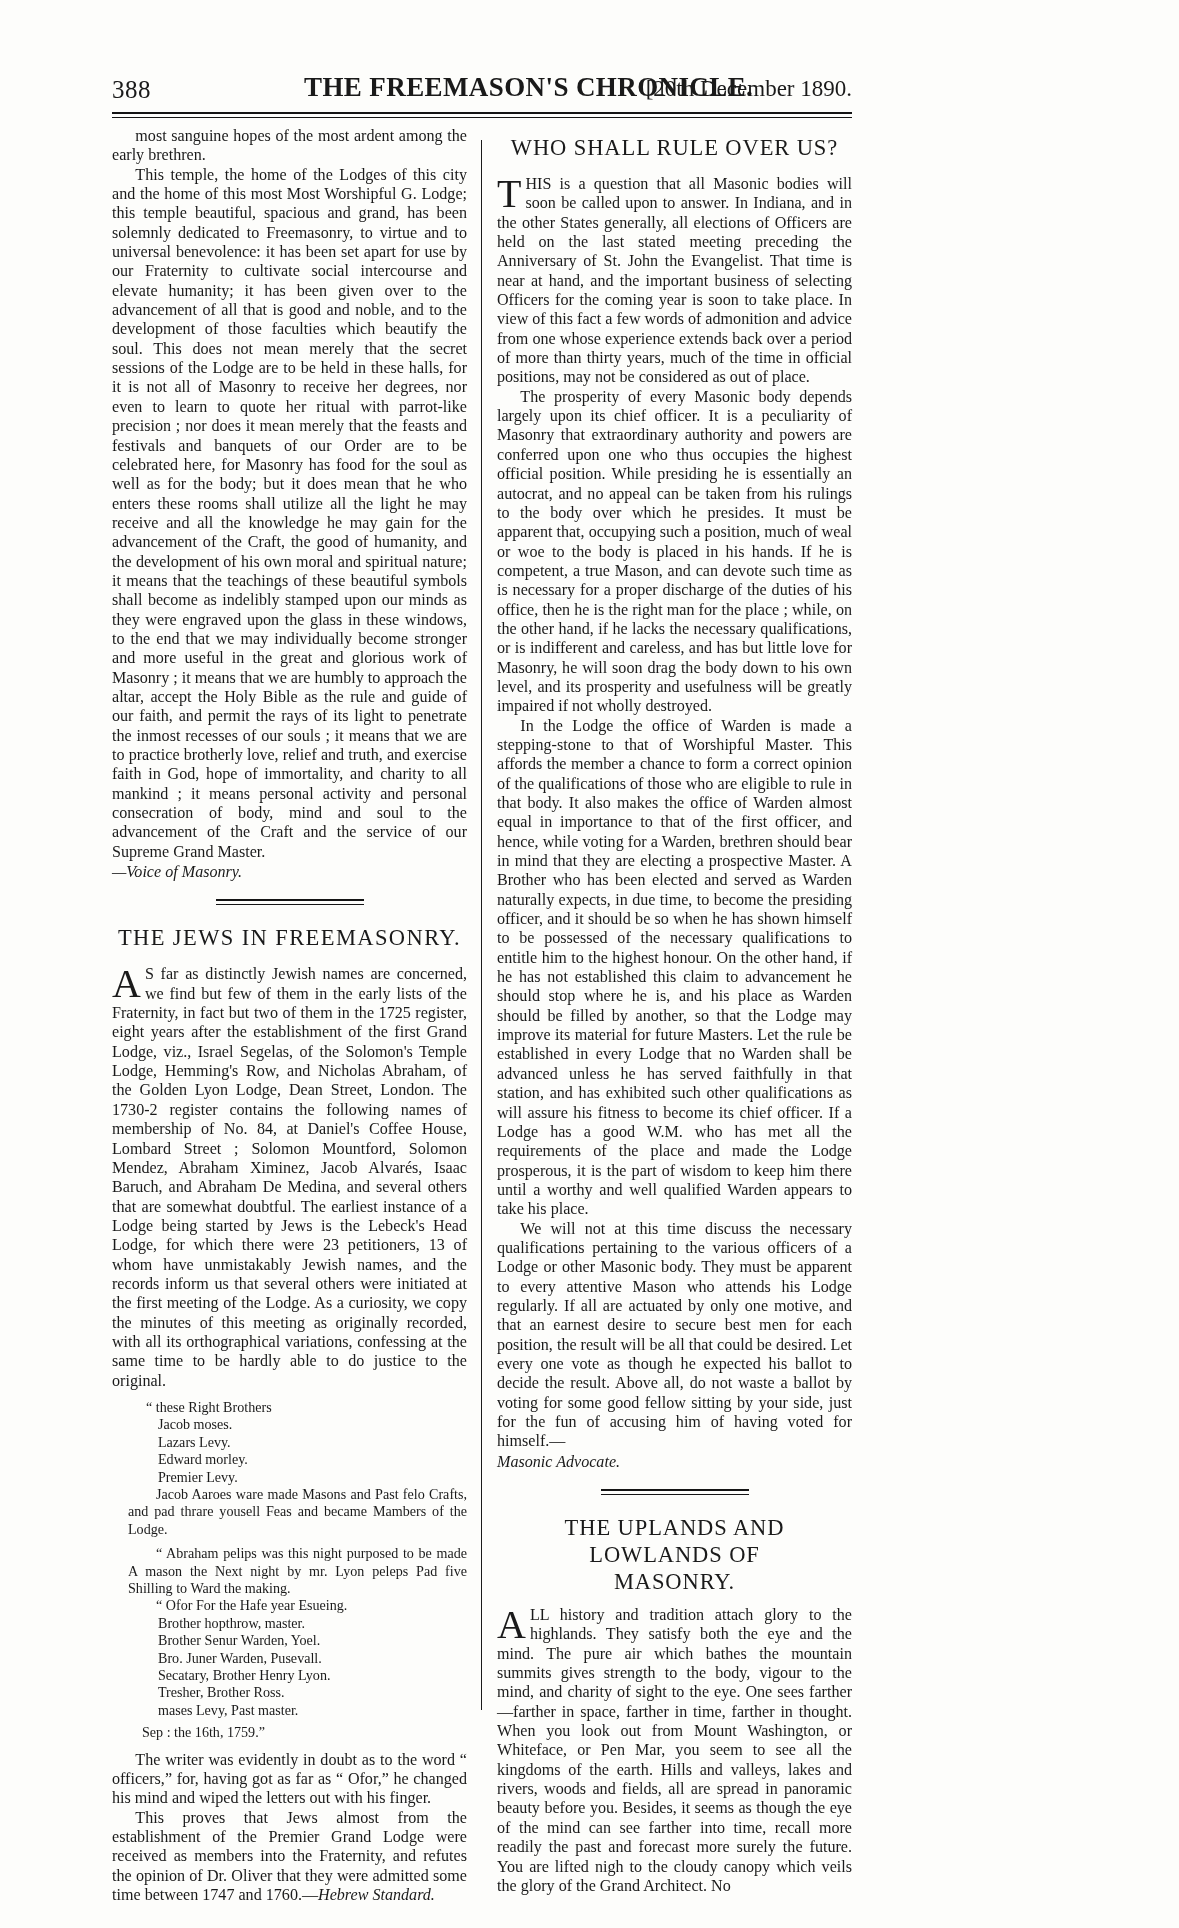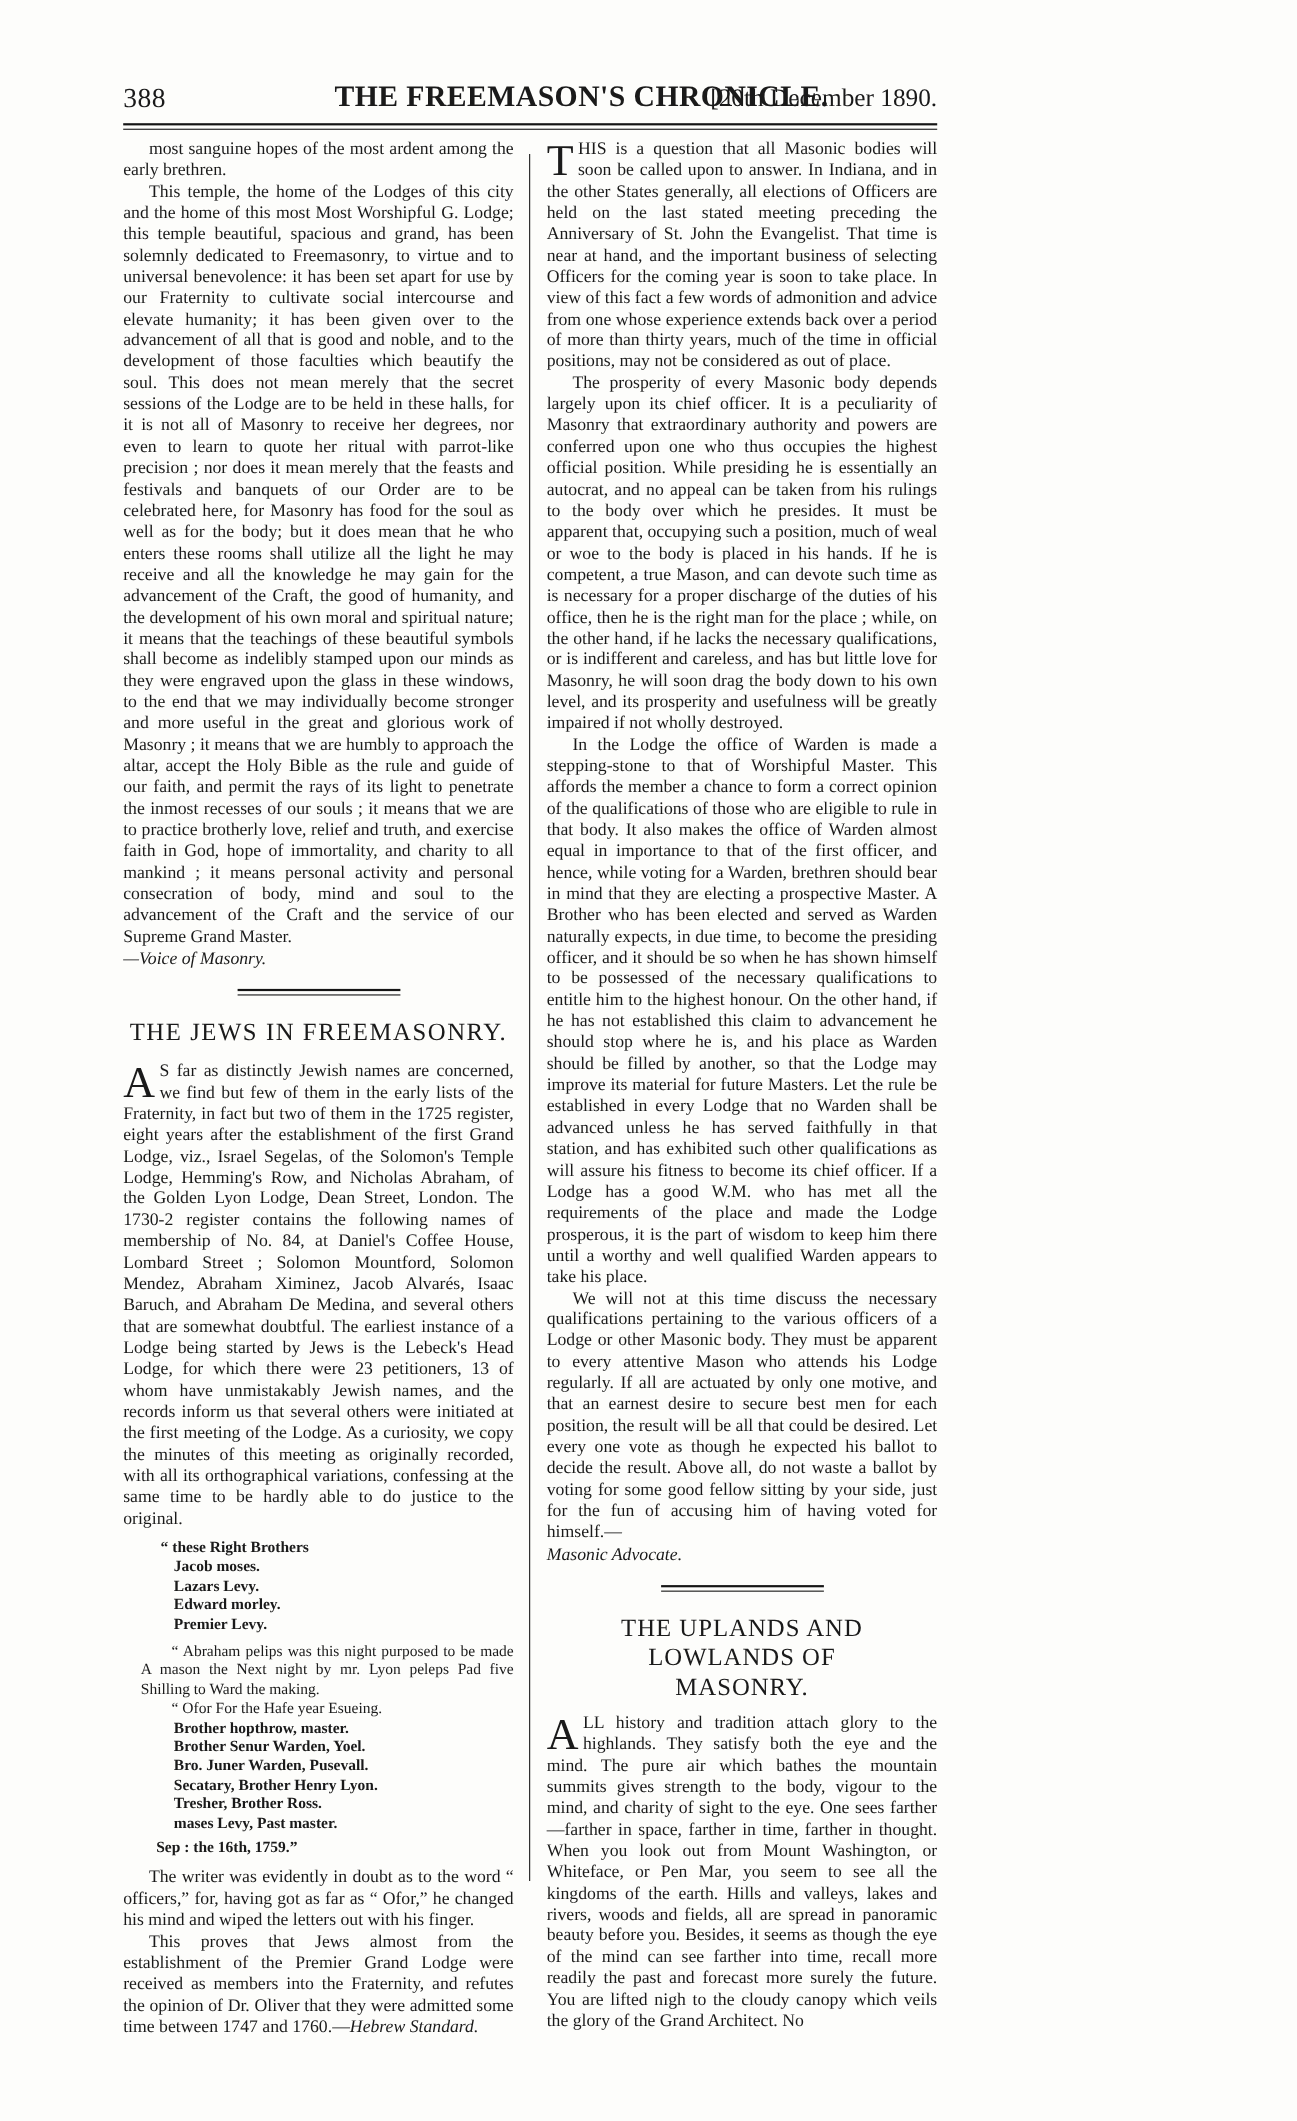--- a/index.html
+++ b/index.html
@@ -136,21 +136,20 @@
   .minutes {
     font-size: 14.1px;
     line-height: 17.4px;
     text-align: left;
     margin: 9px 0 0 0;
   }
   .minutes .ln {
     display: block;
     text-indent: 0;
     padding-left: 46px;
-    font-weight: bold;
   }
   .minutes .ln.q { padding-left: 34px; }
   .minutes .blk {
     display: block;
     text-indent: 0;
     padding-left: 16px;
     text-align: justify;
   }
   .minutes .blk.ind { text-indent: 28px; }
   .minutes .ln.date { padding-left: 30px; margin-top: 5px; }
@@ -182,39 +181,41 @@
 
     <p class="dropcap-para"><span class="dropcap">A</span><span class="after">S far as distinctly Jewish names are concerned, we</span>
       <span>find but few of them in the early lists of the Fraternity, in fact but two of them in the 1725 register, eight years after the establishment of the first Grand Lodge, viz., Israel Segelas, of the Solomon's Temple Lodge, Hemming's Row, and Nicholas Abraham, of the Golden Lyon Lodge, Dean Street, London. The 1730-2 register contains the following names of membership of No. 84, at Daniel's Coffee House, Lombard Street ; Solomon Mountford, Solomon Mendez, Abraham Ximinez, Jacob Alvarés, Isaac Baruch, and Abraham De Medina, and several others that are somewhat doubtful. The earliest instance of a Lodge being started by Jews is the Lebeck's Head Lodge, for which there were 23 petitioners, 13 of whom have unmistakably Jewish names, and the records inform us that several others were initiated at the first meeting of the Lodge. As a curiosity, we copy the minutes of this meeting as originally recorded, with all its orthographical variations, confessing at the same time to be hardly able to do justice to the original.</span></p>
 
     <div class="minutes">
       <span class="ln q">“ these Right Brothers</span>
       <span class="ln">Jacob moses.</span>
       <span class="ln">Lazars Levy.</span>
       <span class="ln">Edward morley.</span>
       <span class="ln">Premier Levy.</span>
+      <span class="blk ind">Jacob Aaroes ware made Masons and Past felo Crafts, and pad thrare yousell Feas and became Mambers of the Lodge.</span>
       <span class="gap"></span>
       <span class="blk ind">“ Abraham pelips was this night purposed to be made A mason the Next night by mr. Lyon peleps Pad five Shilling to Ward the making.</span>
       <span class="blk ind">“ Ofor For the Hafe year Esueing.</span>
       <span class="ln">Brother hopthrow, master.</span>
       <span class="ln">Brother Senur Warden, Yoel.</span>
       <span class="ln">Bro. Juner Warden, Pusevall.</span>
       <span class="ln">Secatary, Brother Henry Lyon.</span>
       <span class="ln">Tresher, Brother Ross.</span>
       <span class="ln">mases Levy, Past master.</span>
       <span class="ln date">Sep : the 16th, 1759.”</span>
     </div>
 
     <p style="margin-top:8px">The writer was evidently in doubt as to the word “ officers,” for, having got as far as “ Ofor,” he changed his mind and wiped the letters out with his finger.</p>
     <p><span>This proves that Jews almost from the establishment of the Premier Grand Lodge were received as members into the Fraternity, and refutes the opinion of Dr. Oliver that they were admitted some time between 1747 and 1760.—</span><em>Hebrew Standard.</em></p>
 
   </div>
 
   <div class="col col-right">
 
+    <h2 class="sec-head tight" style="margin-top:8px">WHO SHALL RULE OVER US?</h2>
 
     <p class="dropcap-para"><span class="dropcap">T</span><span class="after">HIS is a question that all Masonic bodies will soon be</span>
       <span>called upon to answer. In Indiana, and in the other States generally, all elections of Officers are held on the last stated meeting preceding the Anniversary of St. John the Evangelist. That time is near at hand, and the important business of selecting Officers for the coming year is soon to take place. In view of this fact a few words of admonition and advice from one whose experience extends back over a period of more than thirty years, much of the time in official positions, may not be considered as out of place.</span></p>
     <p>The prosperity of every Masonic body depends largely upon its chief officer. It is a peculiarity of Masonry that extraordinary authority and powers are conferred upon one who thus occupies the highest official position. While presiding he is essentially an autocrat, and no appeal can be taken from his rulings to the body over which he presides. It must be apparent that, occupying such a position, much of weal or woe to the body is placed in his hands. If he is competent, a true Mason, and can devote such time as is necessary for a proper discharge of the duties of his office, then he is the right man for the place ; while, on the other hand, if he lacks the necessary qualifications, or is indifferent and careless, and has but little love for Masonry, he will soon drag the body down to his own level, and its prosperity and usefulness will be greatly impaired if not wholly destroyed.</p>
     <p>In the Lodge the office of Warden is made a stepping-stone to that of Worshipful Master. This affords the member a chance to form a correct opinion of the qualifications of those who are eligible to rule in that body. It also makes the office of Warden almost equal in importance to that of the first officer, and hence, while voting for a Warden, brethren should bear in mind that they are electing a prospective Master. A Brother who has been elected and served as Warden naturally expects, in due time, to become the presiding officer, and it should be so when he has shown himself to be possessed of the necessary qualifications to entitle him to the highest honour. On the other hand, if he has not established this claim to advancement he should stop where he is, and his place as Warden should be filled by another, so that the Lodge may improve its material for future Masters. Let the rule be established in every Lodge that no Warden shall be advanced unless he has served faithfully in that station, and has exhibited such other qualifications as will assure his fitness to become its chief officer. If a Lodge has a good W.M. who has met all the requirements of the place and made the Lodge prosperous, it is the part of wisdom to keep him there until a worthy and well qualified Warden appears to take his place.</p>
     <p>We will not at this time discuss the necessary qualifications pertaining to the various officers of a Lodge or other Masonic body. They must be apparent to every attentive Mason who attends his Lodge regularly. If all are actuated by only one motive, and that an earnest desire to secure best men for each position, the result will be all that could be desired. Let every one vote as though he expected his ballot to decide the result. Above all, do not waste a ballot by voting for some good fellow sitting by your side, just for the fun of accusing him of having voted for himself.—</p>
     <span class="sig">Masonic Advocate.</span>
 
     <div class="sec-rule"></div>
     <h2 class="sec-head tight" style="margin-bottom:10px"><span>THE UPLANDS AND LOWLANDS OF</span><br><span>MASONRY.</span></h2>

